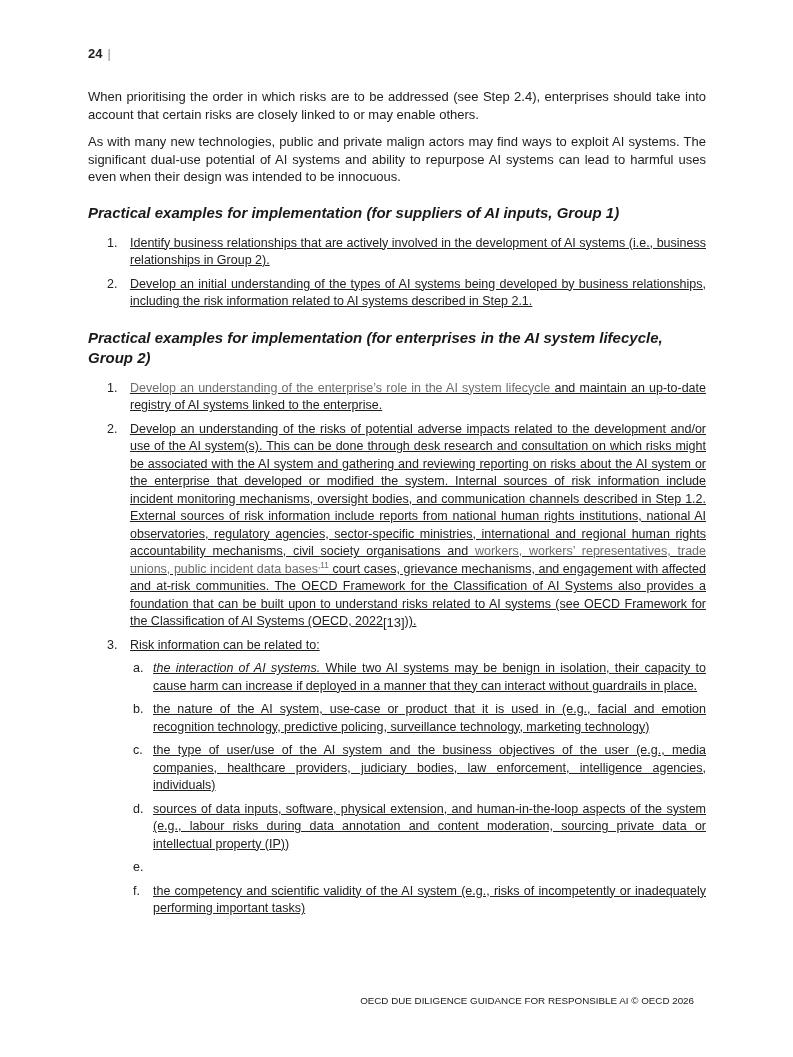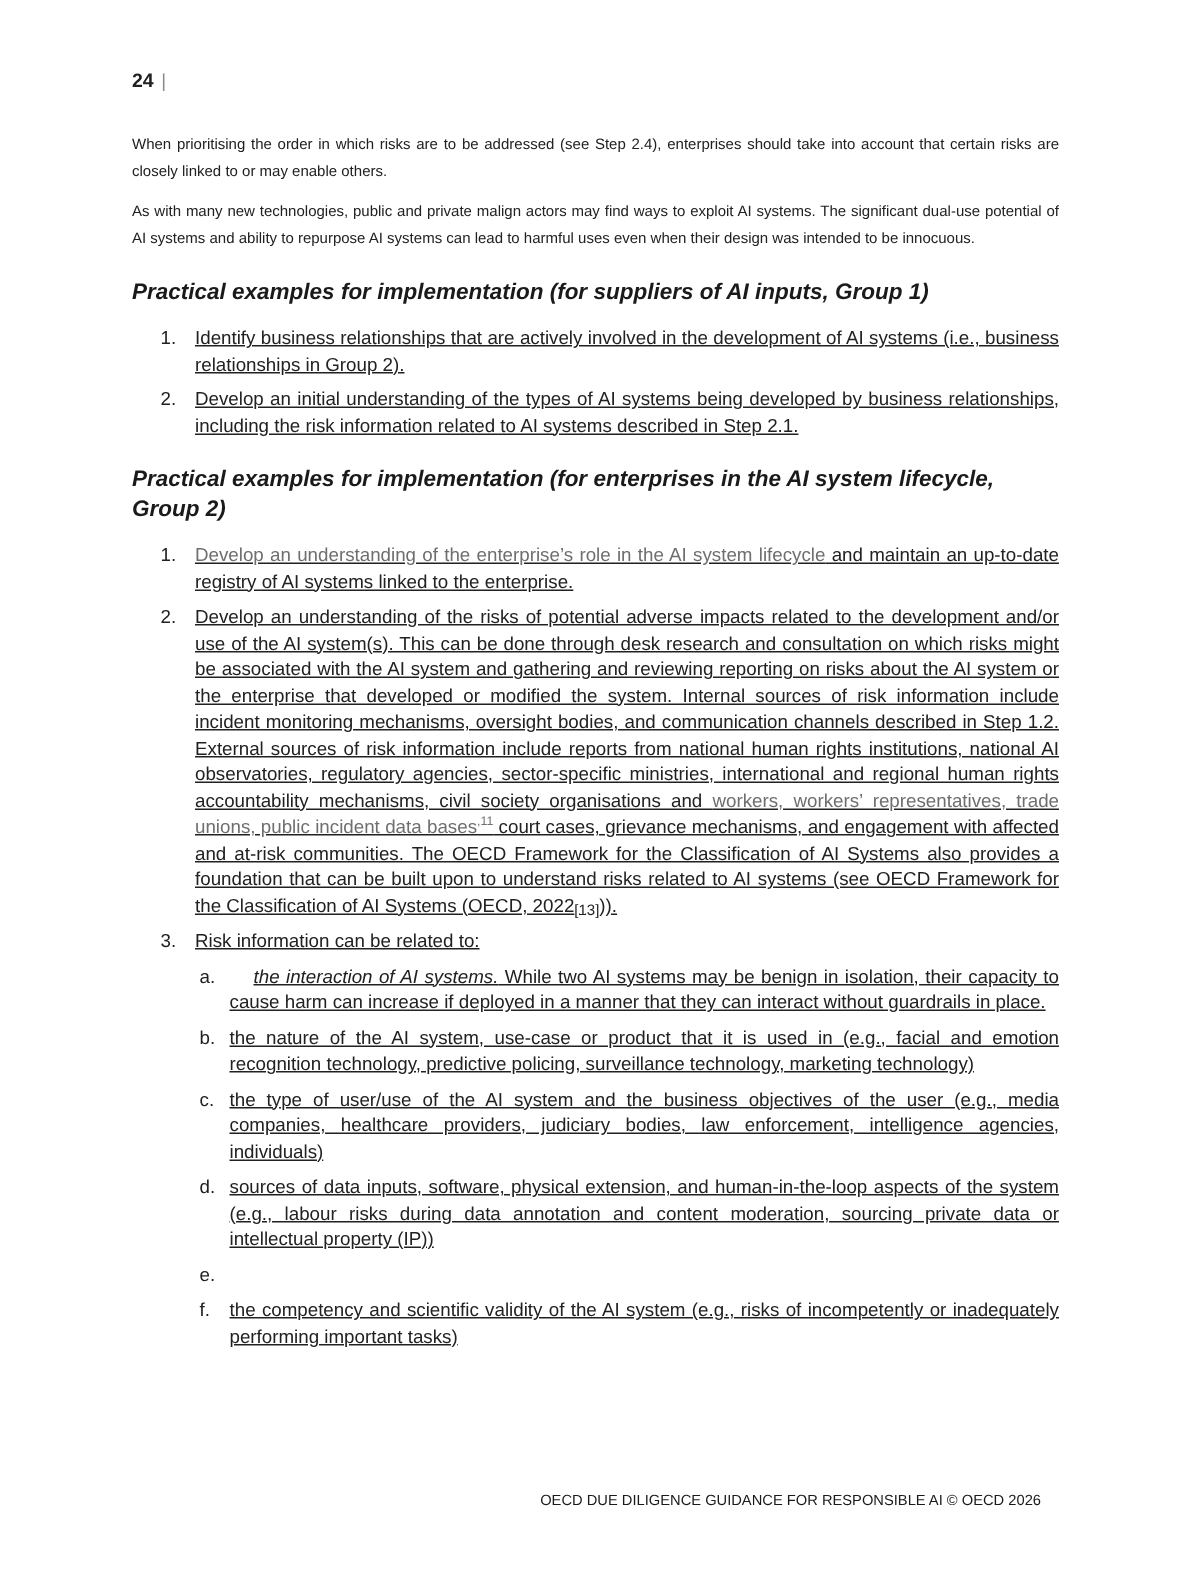--- a/index.html
+++ b/index.html
@@ -10,38 +10,38 @@
     font-family:"Liberation Sans","DejaVu Sans",sans-serif;
     color:#212121;
     overflow:hidden;
     padding-left:40px;
   }
   .content { position:absolute; left:88px; top:46px; width:618px; }
 
   .pg-header { font-size:13px; font-weight:bold; line-height:15px; margin:0 0 26px 0; }
   .pg-header .bar { font-weight:normal; color:#8a8a8a; margin-left:5px; font-size:12.5px; }
 
-  p.body { font-size:10px; line-height:17.5px; text-align:justify; margin:0 0 10px 0; }
+  p.body { font-size:13px; line-height:17.5px; text-align:justify; margin:0 0 10px 0; }
 
   h2.sec {
     font-size:15px; font-weight:bold; font-style:italic;
     line-height:20px; margin:17px 0 12px 0; color:#1a1a1a;
   }
   h2.sec span { display:block; }
 
   .olist { margin:0 0 0 0; }
   .li { display:flex; font-size:12.5px; line-height:17.5px; margin:0 0 6px 0; }
   .li .mk { flex:0 0 23px; margin-left:19px; }
   .li .tx { flex:1; text-align:justify;text-decoration:underline; }
   .li.sub .mk { flex:0 0 20px; margin-left:45px; }
 
   .gray { color:#6e6e6e; }
-  .it { font-style:italic;margin-left:16px; }
+  .it { font-style:italic; }
   sup.fn { font-size:8.2px; vertical-align:super; line-height:0; }
-  .ref { font-size:10px; vertical-align:-2px; line-height:0; }
+  .ref { font-size:13px; vertical-align:-2px; line-height:0; }
 
   .footer {
     position:absolute; top:995px; left:76px; width:618px;
     text-align:right; font-size:9.8px; line-height:12px; color:#1a1a1a;
   }
 </style>
 </head>
 <body>
 
 <div class="page">

